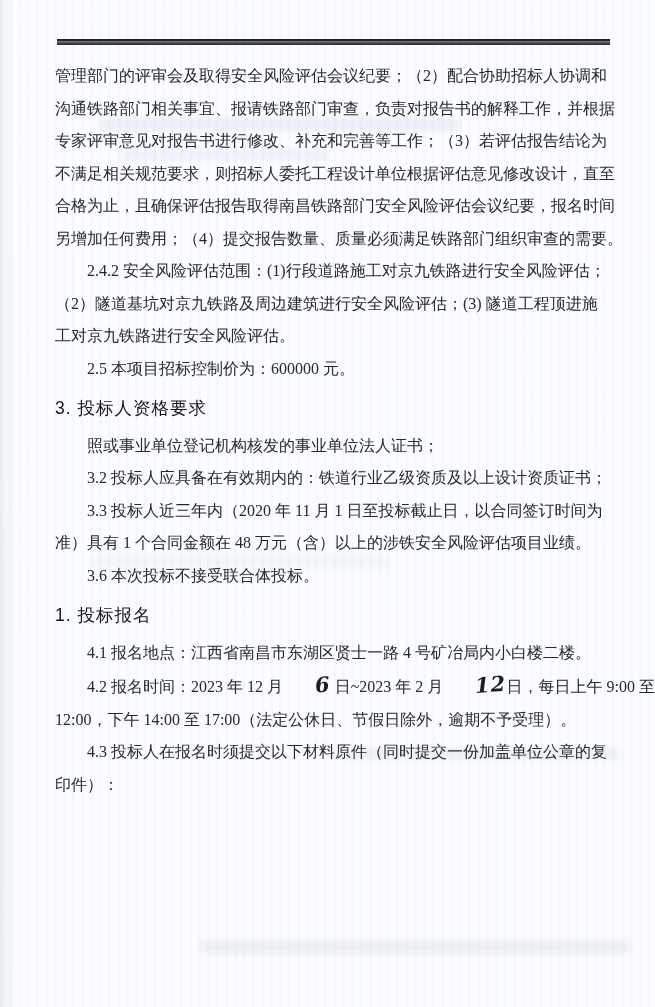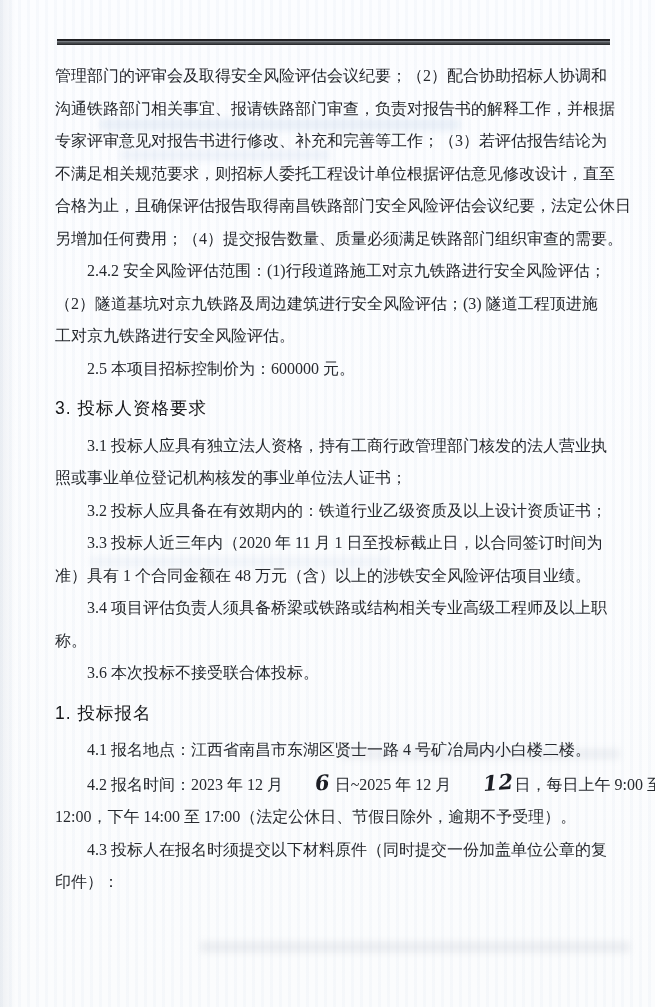--- a/index.html
+++ b/index.html
@@ -51,60 +51,55 @@
   <div class="ghost g2"></div>
   <div class="ghost g3"></div>
   <div class="ghost g4"></div>
   <div class="ghost g5"></div>
   <div class="content" id="doc-content">
       <div class="block body">
         <div class="line"><span>管理部门的评审会及取得安全风险评估会议纪要；（2）配合协助招标人协调和</span></div>
         <div class="line"><span>沟通铁路部门相关事宜、报请铁路部门审查，负责对报告书的解释工作，并根据</span></div>
         <div class="line"><span>专家评审意见对报告书进行修改、补充和完善等工作；（3）若评估报告结论为</span></div>
         <div class="line"><span>不满足相关规范要求，则招标人委托工程设计单位根据评估意见修改设计，直至</span></div>
-        <div class="line"><span>合格为止，且确保评估报告取得南昌铁路部门安全风险评估会议纪要，法定公休日</span></div>
+        <div class="line"><span>合格为止，且确保评估报告取得南昌铁路部门安全风险评估会议纪要，报名时间</span></div>
         <div class="line"><span>另增加任何费用；（4）提交报告数量、质量必须满足铁路部门组织审查的需要。</span></div>
       </div>
       <div class="block body indent">
         <div class="line"><span>2.4.2 安全风险评估范围：(1)行段道路施工对京九铁路进行安全风险评估；</span></div>
         <div class="line"><span>（2）隧道基坑对京九铁路及周边建筑进行安全风险评估；(3) 隧道工程顶进施</span></div>
         <div class="line"><span>工对京九铁路进行安全风险评估。</span></div>
       </div>
       <div class="block body indent">
         <div class="line"><span>2.5 本项目招标控制价为：600000 元。</span></div>
       </div>
       <div class="block heading">
         <div class="line"><span>3. 投标人资格要求</span></div>
       </div>
       <div class="block body indent">
-        <div class="line"><span>3.1 投标人应具有独立法人资格，持有工商行政管理部门核发的法人营业执</span></div>
         <div class="line"><span>照或事业单位登记机构核发的事业单位法人证书；</span></div>
       </div>
       <div class="block body indent">
         <div class="line"><span>3.2 投标人应具备在有效期内的：铁道行业乙级资质及以上设计资质证书；</span></div>
       </div>
       <div class="block body indent">
         <div class="line"><span>3.3 投标人近三年内（2020 年 11 月 1 日至投标截止日，以合同签订时间为</span></div>
         <div class="line"><span>准）具有 1 个合同金额在 48 万元（含）以上的涉铁安全风险评估项目业绩。</span></div>
-      </div>
-      <div class="block body indent">
-        <div class="line"><span>3.4 项目评估负责人须具备桥梁或铁路或结构相关专业高级工程师及以上职</span></div>
-        <div class="line"><span>称。</span></div>
       </div>
       <div class="block body indent">
         <div class="line"><span>3.6 本次投标不接受联合体投标。</span></div>
       </div>
       <div class="block heading">
         <div class="line"><span>1. 投标报名</span></div>
       </div>
       <div class="block body indent">
         <div class="line"><span>4.1 报名地点：江西省南昌市东湖区贤士一路 4 号矿冶局内小白楼二楼。</span></div>
       </div>
       <div class="block body indent">
-        <div class="line"><span>4.2 报名时间：2023 年 12 月</span><span class="hand">6</span><span> 日~2025 年 12 月</span><span class="hand">12</span><span>日，每日上午 9:00 至</span></div>
+        <div class="line"><span>4.2 报名时间：2023 年 12 月</span><span class="hand">6</span><span> 日~2023 年 2 月</span><span class="hand">12</span><span>日，每日上午 9:00 至</span></div>
         <div class="line"><span>12:00，下午 14:00 至 17:00（法定公休日、节假日除外，逾期不予受理）。</span></div>
       </div>
       <div class="block body indent">
         <div class="line"><span>4.3 投标人在报名时须提交以下材料原件（同时提交一份加盖单位公章的复</span></div>
         <div class="line"><span>印件）：</span></div>
       </div>
     </div>
 </div>
 
 </body></html>

